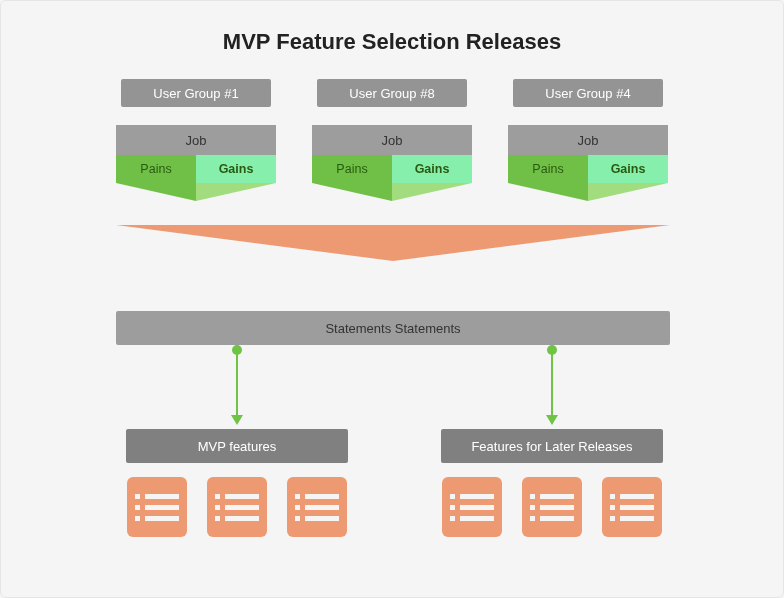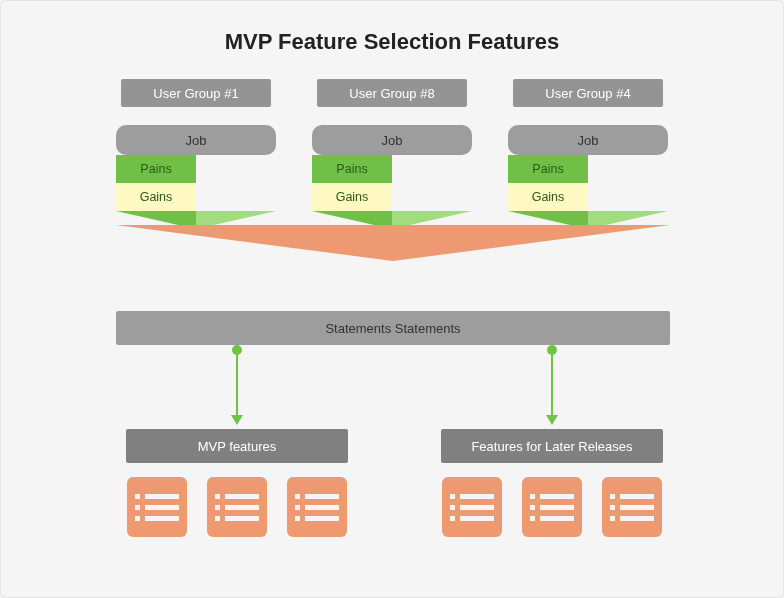--- a/index.html
+++ b/index.html
@@ -54,34 +54,33 @@
   }
   .job {
     width: 160px;
     height: 30px;
     background: #9d9d9d;
     color: #333;
     font-size: 13px;
     display: flex;
     align-items: center;
     justify-content: center;
-    border-radius: 10px;
-  }
-  .pg-row { display: flex; width: 160px; flex-direction: column; }
+  }
+  .pg-row { display: flex; width: 160px; }
   .pain, .gain {
     width: 80px;
     height: 28px;
     font-size: 12.5px;
     color: #2a5a12;
     display: flex;
     align-items: center;
     justify-content: center;
   }
   .pain { background: #70c047; }
-  .gain { background: #fef9c3; }
+  .gain { background: #86efac; font-weight: bold; }
   
   .tri-wrap { display:flex; width:160px; }
   .tri-left {
     width:0;height:0;
     border-left:80px solid transparent;
     border-top:18px solid #70c047;
   }
   .tri-right {
     width:0;height:0;
     border-right:80px solid transparent;
@@ -188,21 +187,21 @@
   }
   .fi-row { display:flex; align-items:center; gap:5px; }
   .fi-dash { width:5px;height:5px;background:#f7f5f3; }
   .fi-line { height:5px;background:#f7f5f3; flex:1;}
 </style>
 </head>
 <body>
 
 <div class="canvas">
 
-  <h1 class="title">MVP Feature Selection Features</h1>
+  <h1 class="title">MVP Feature Selection Releases</h1>
 
   <div class="columns">
     <div class="col">
       <div class="user-group">User Group #1</div>
       <div class="job-block">
         <div class="job">Job</div>
         <div class="pg-row">
           <div class="pain">Pains</div>
           <div class="gain">Gains</div>
         </div>

